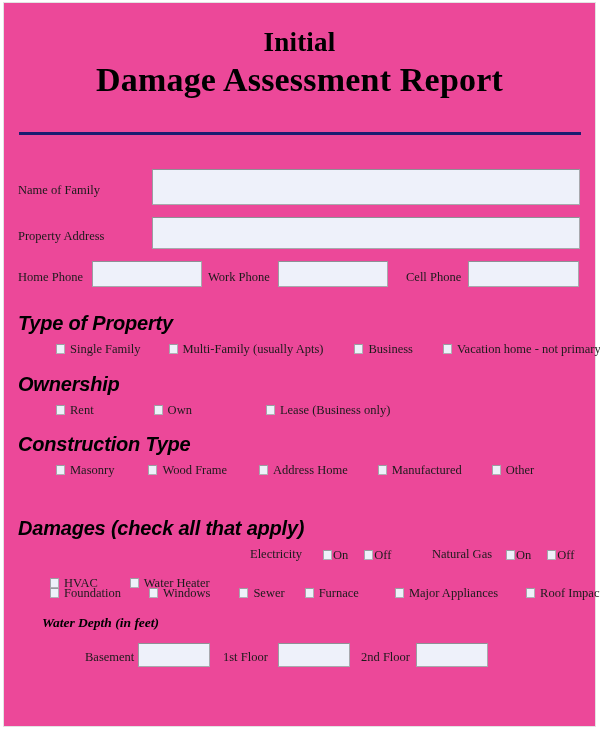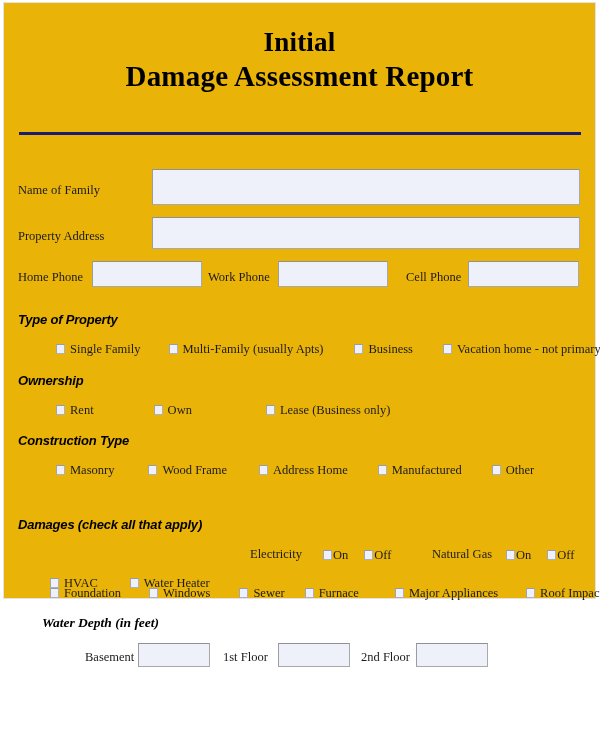--- a/index.html
+++ b/index.html
@@ -14,43 +14,43 @@
     font-family: "Liberation Serif", "DejaVu Serif", serif;
     -webkit-font-smoothing: antialiased;
   }
 
   
   .page {
     position: absolute;
     left: 3px;
     top: 2px;
     width: 593px;
-    height: 597px;
+    height: 725px;
     box-sizing: border-box;
     border: 1px solid #e3e3e3;
-    background: #eab308;
+    background: #ec4899;
   }
 
   
   .title-block {
     padding-top: 24px;
     text-align: center;
   }
   .title-line1 {
     font-family: "Liberation Serif", "DejaVu Serif", serif;
     font-weight: bold;
     font-size: 27px;
     color: #000000;
     line-height: 1.14;
     letter-spacing: 0.2px;
   }
   .title-line2 {
     font-family: "Liberation Serif", "DejaVu Serif", serif;
     font-weight: bold;
-    font-size: 29px;
+    font-size: 34px;
     color: #000000;
     line-height: 1.3;
     letter-spacing: 0.2px;
   }
   .title-rule {
     position: absolute;
     left: 15px;
     top: 129px;
     width: 562px;
     height: 3px;
@@ -76,21 +76,21 @@
     white-space: nowrap;
     line-height: 1;
   }
 
   
   .heading {
     position: absolute;
     font-family: "Liberation Sans", "DejaVu Sans", sans-serif;
     font-weight: bold;
     font-style: italic;
-    font-size: 13px;
+    font-size: 20px;
     color: #000000;
     white-space: nowrap;
     line-height: 1;
     letter-spacing: -0.2px;
   }
   .heading-serif {
     position: absolute;
     font-family: "Liberation Serif", "DejaVu Serif", serif;
     font-weight: bold;
     font-style: italic;

